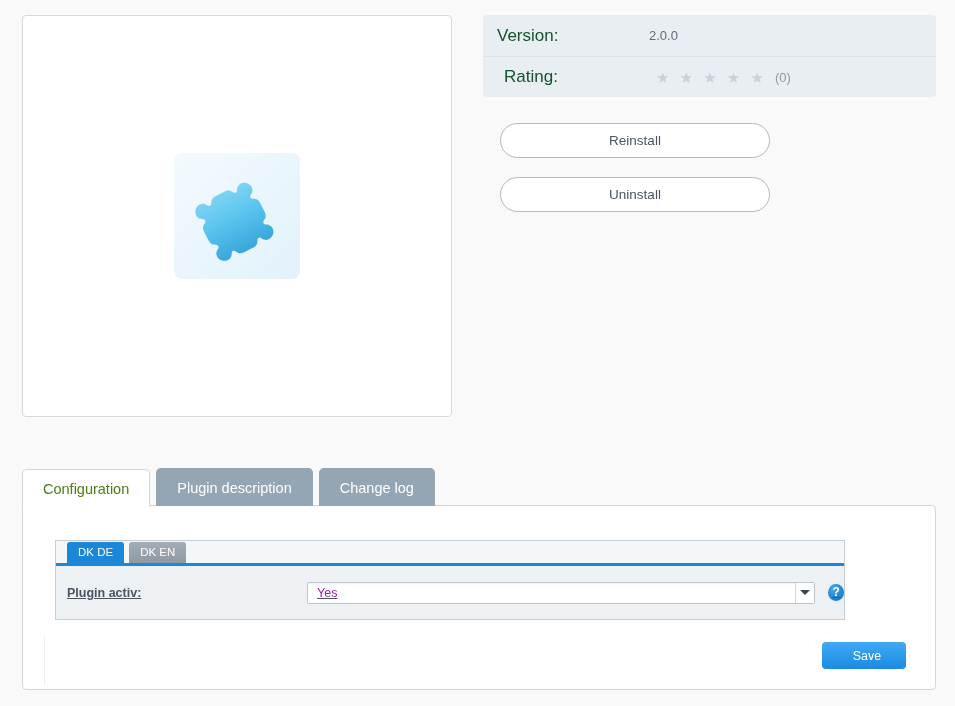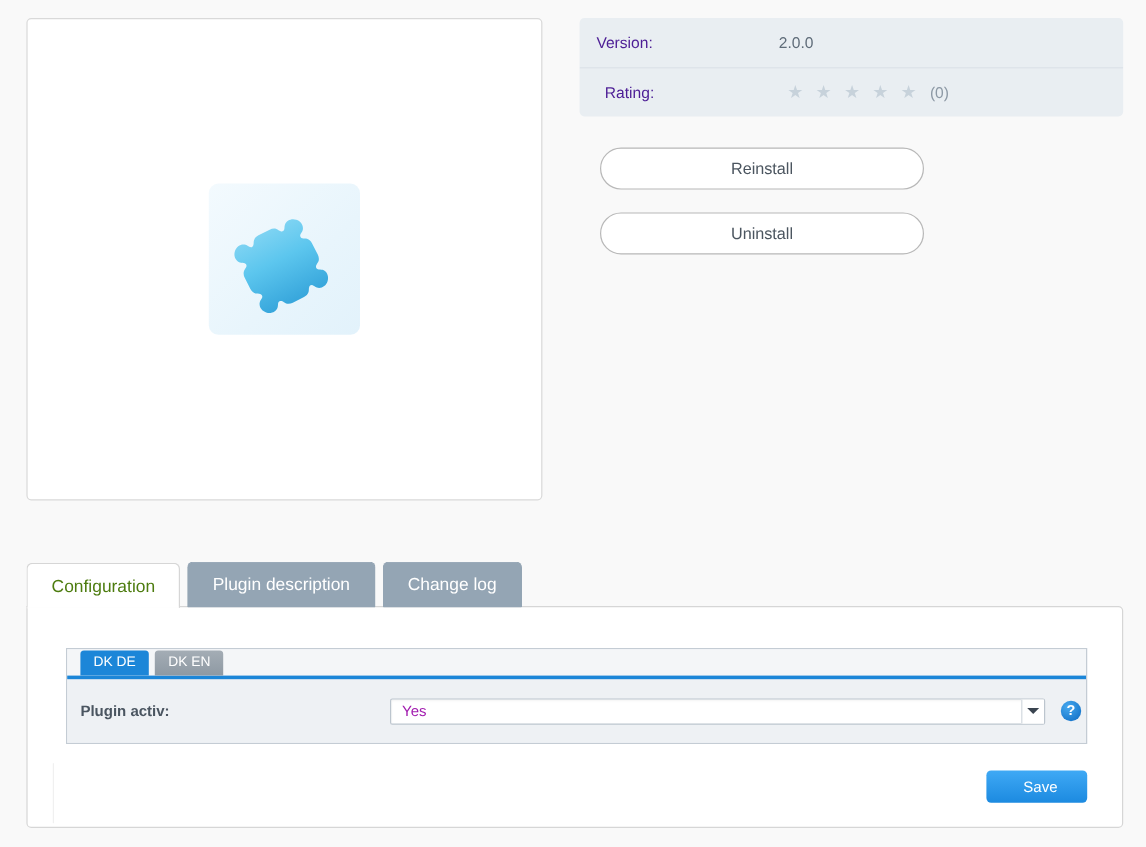--- a/index.html
+++ b/index.html
@@ -56,22 +56,22 @@
   }
   .info-row {
     display: flex;
     align-items: center;
     height: 41px;
     padding: 0 0 0 14px;
   }
   .info-row + .info-row { border-top: 1px solid #dbe2e8; padding-left: 21px; }
   .info-label {
     width: 152px;
-    color: #4c1d95;
-    font-size: 13px;
+    color: #14532d;
+    font-size: 17px;
   }
   .info-value {
     color: #5f6c79;
     font-size: 13px;
     display: flex;
     align-items: center;
   }
   .stars { letter-spacing: 3px; color: #c7d2db; font-size: 15px; line-height: 1; }
   .rating-count { margin-left: 8px; color: #8d99a5; font-size: 13px; }
 
@@ -148,21 +148,21 @@
     height: 185px;
     padding: 0;
     z-index: 2;
   }
 
   
   #form-box {
     position: absolute;
     left: 32px;
     top: 34px;
-    width: 851px;
+    width: 790px;
     border: 1px solid #c4ccd4;
     background: #eef1f4;
   }
   #lang-tab-strip {
     position: relative;
     height: 25px;
     background: #f4f6f8;
     padding-left: 11px;
     display: flex;
     align-items: flex-end;
@@ -182,20 +182,21 @@
   .lang-tab.inactive {
     background: linear-gradient(#a4adb5, #8e99a3);
   }
 
   #form-row {
     display: flex;
     align-items: center;
     height: 53px;
     padding-left: 11px;
     background: #eef1f4;
+    text-decoration: underline;
   }
   #form-row-label {
     width: 258px;
     font-size: 12.5px;
     font-weight: bold;
     color: #4a5560;
   }
   #select-wrap {
     position: relative;
     width: 546px;

